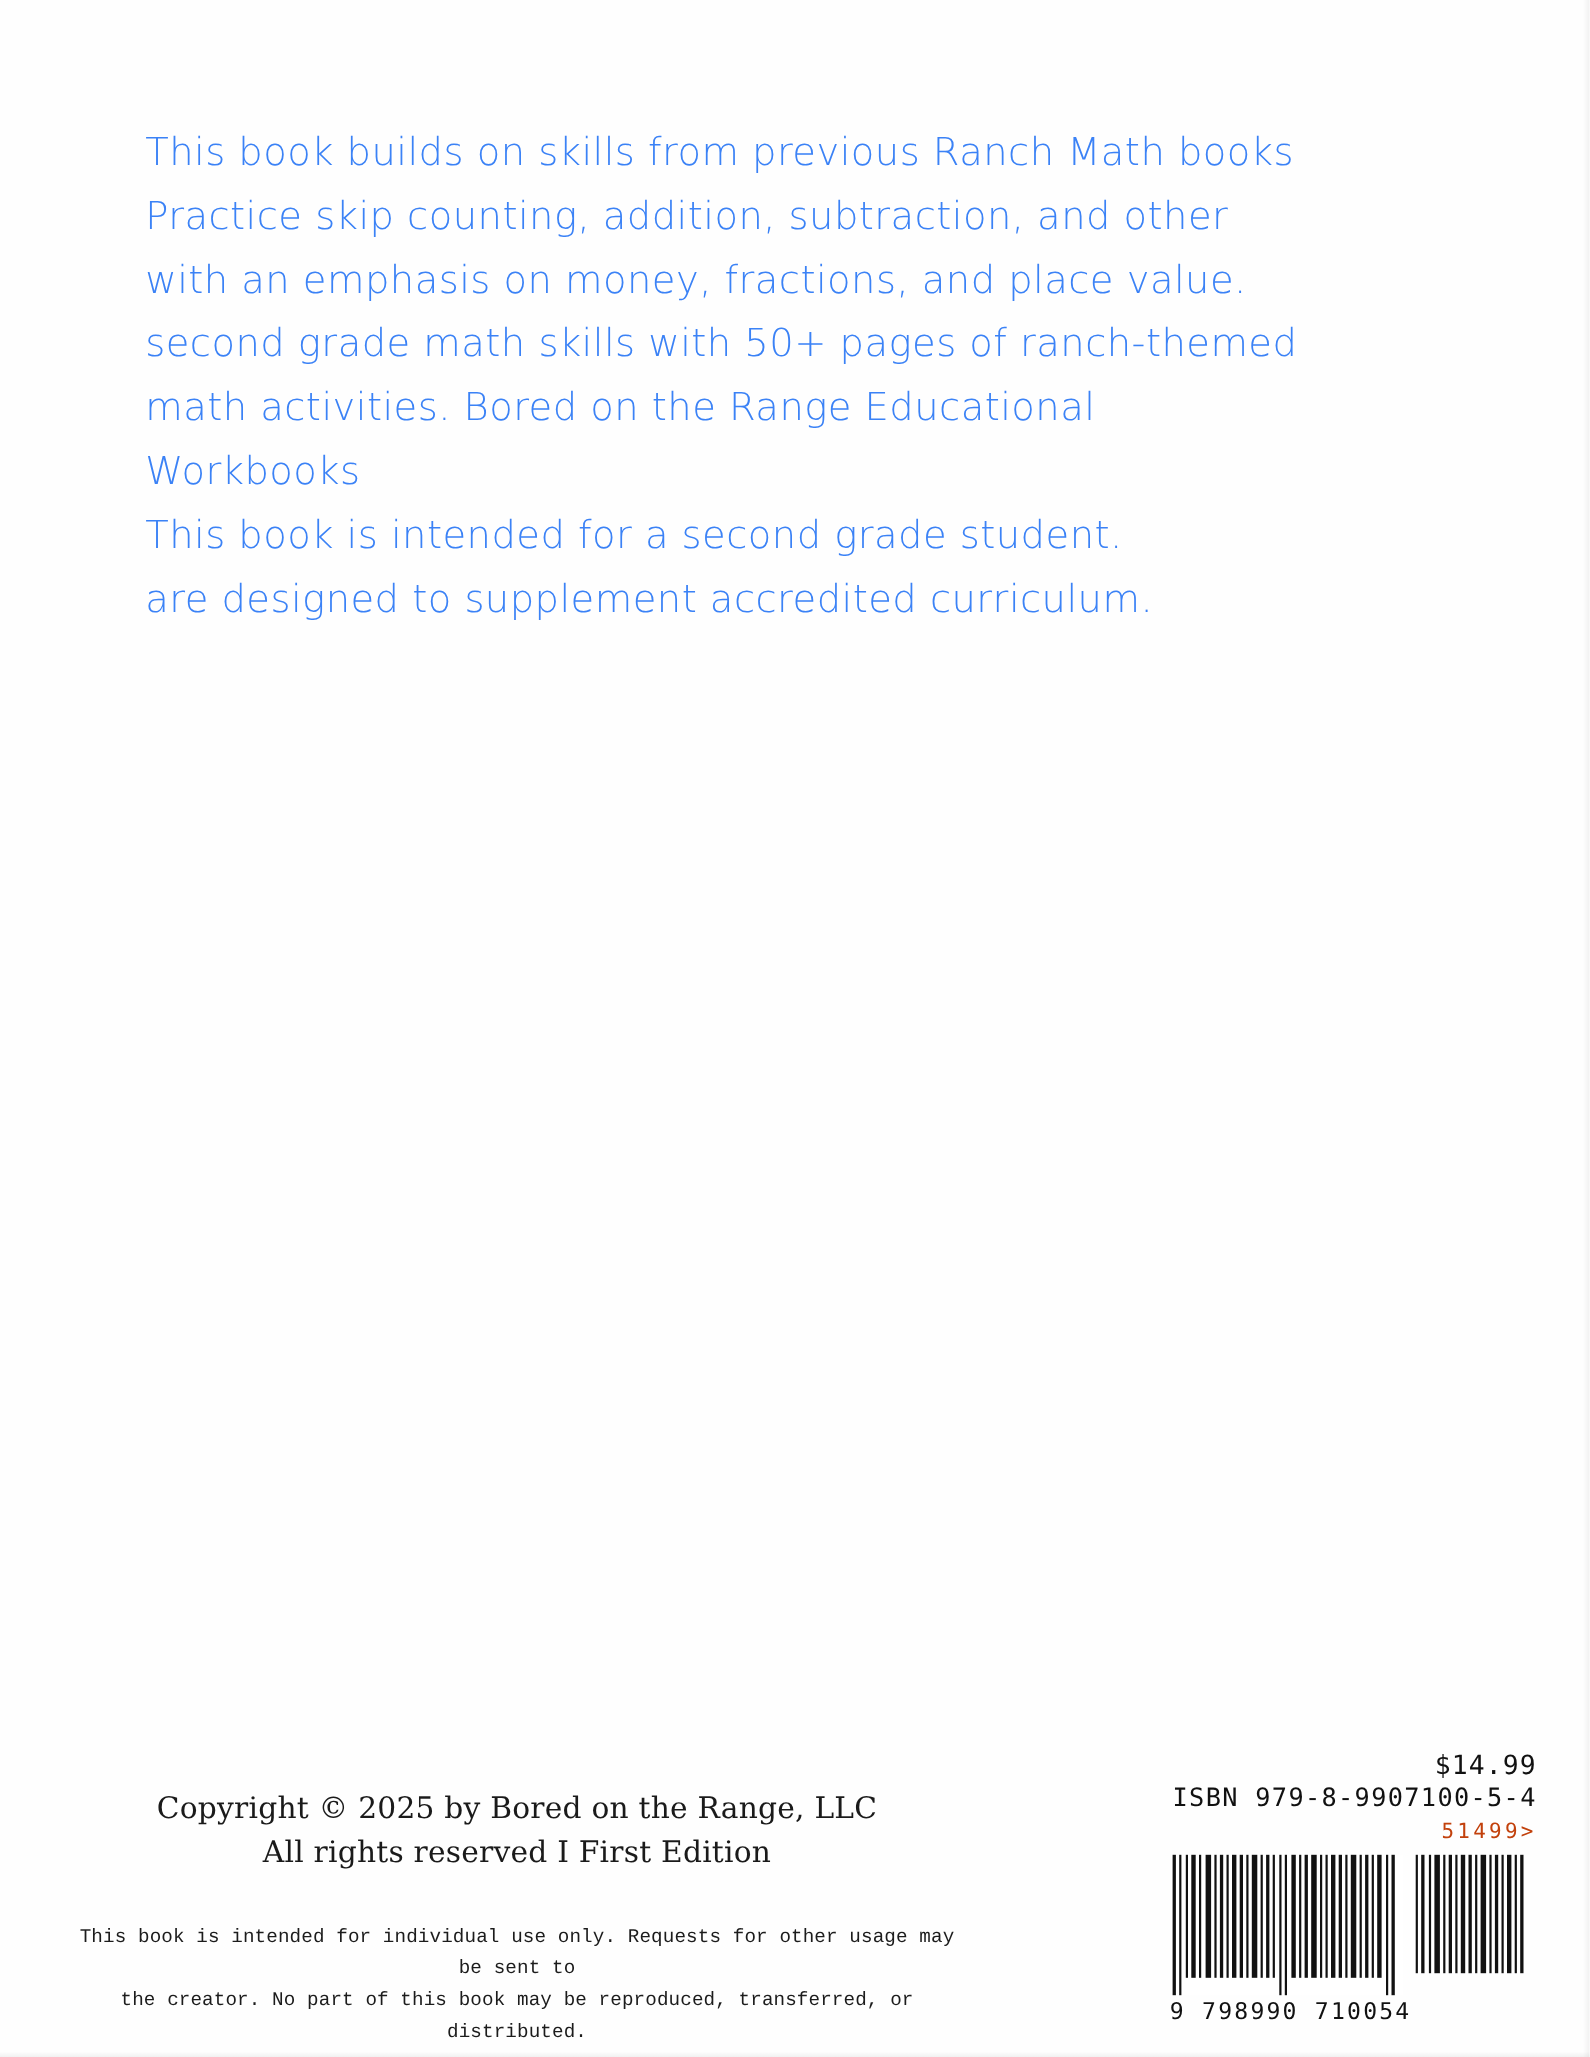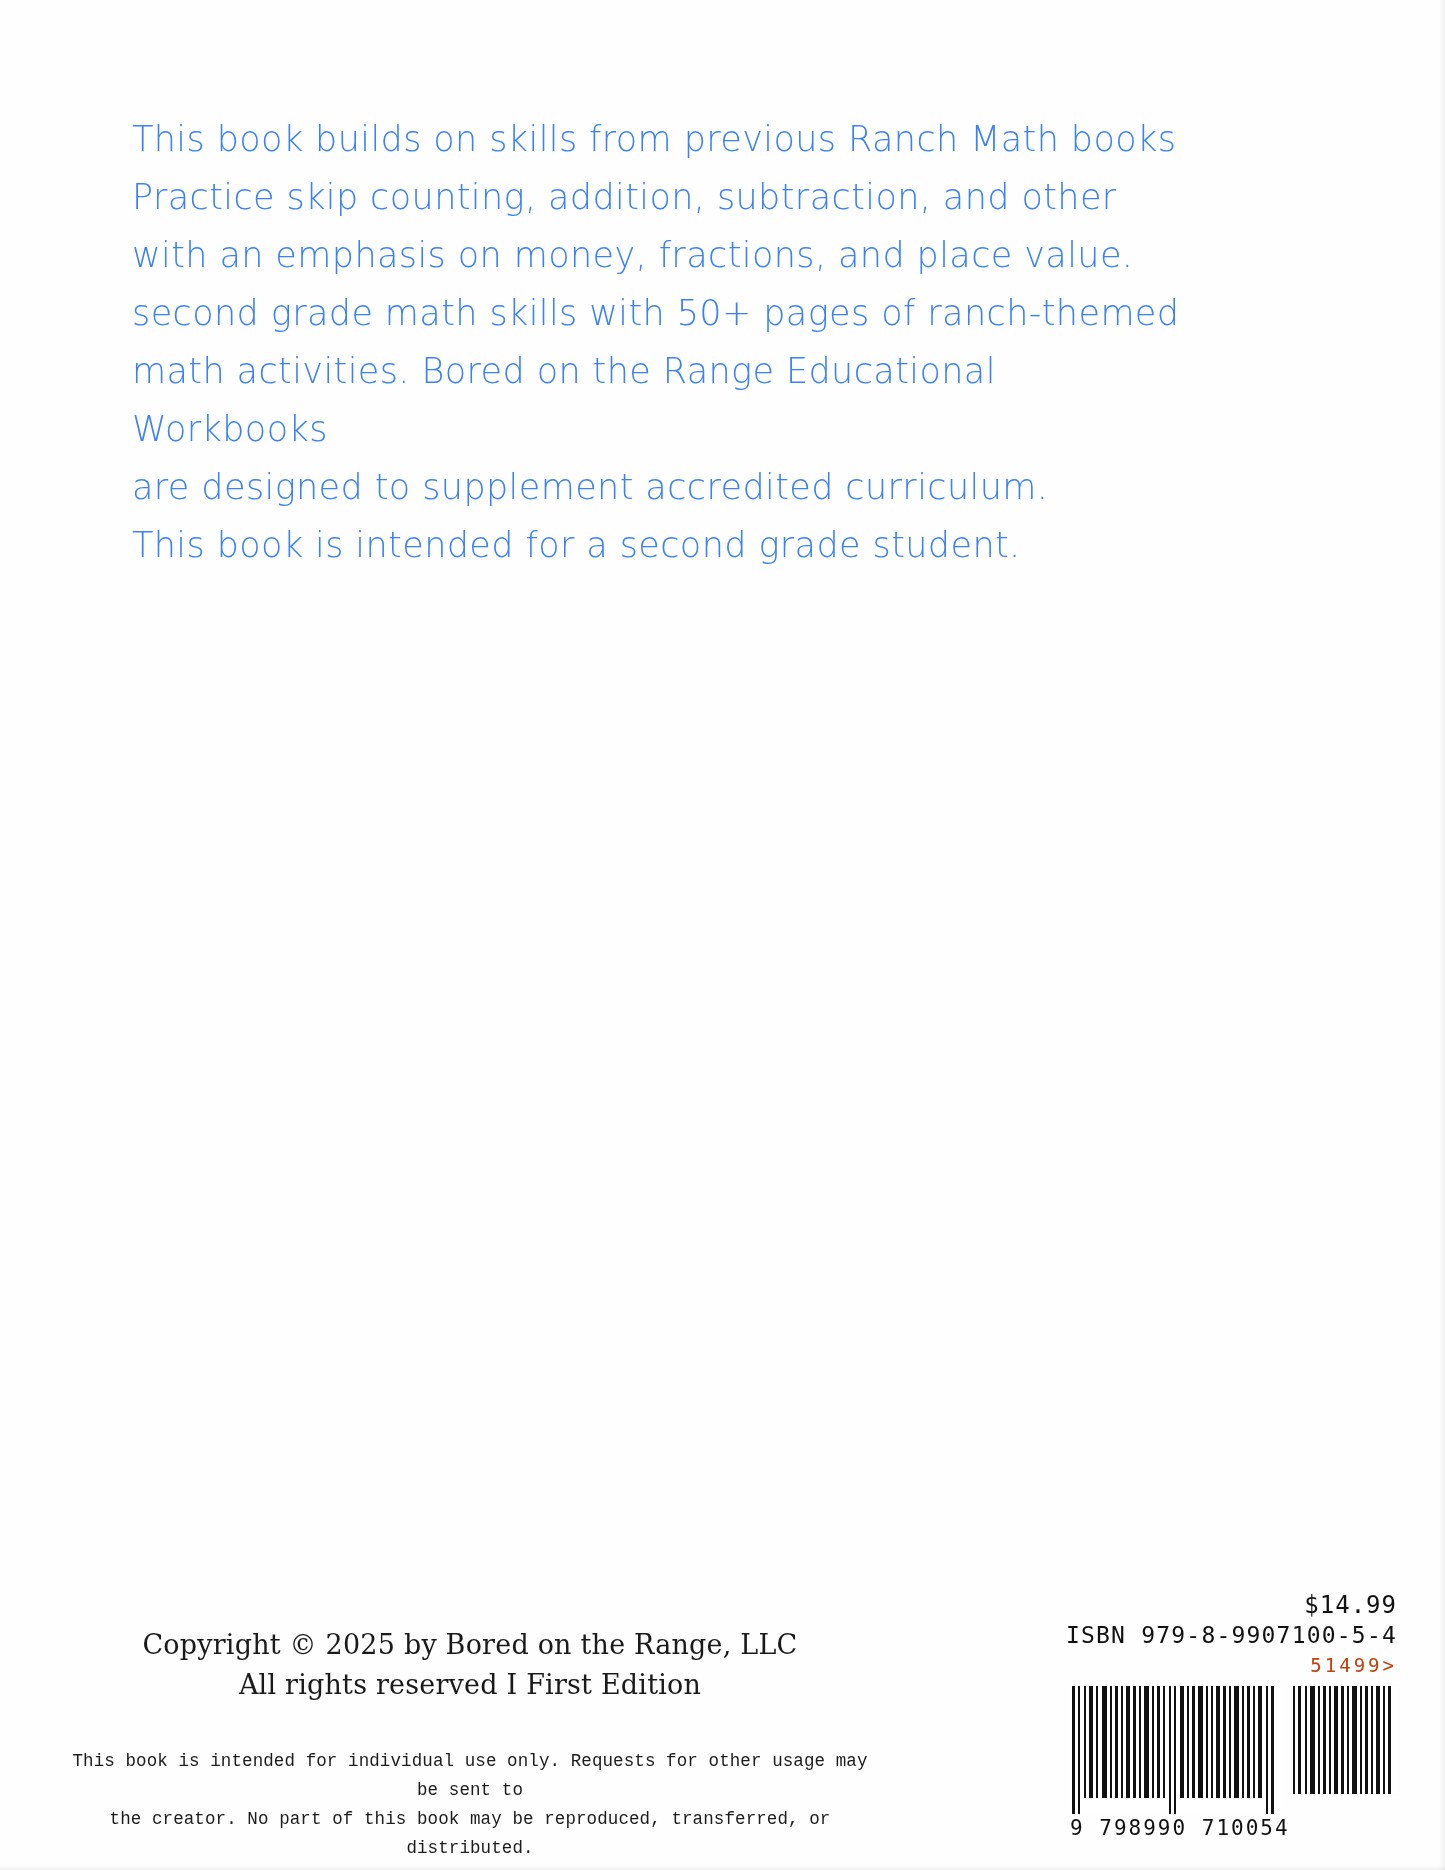--- a/index.html
+++ b/index.html
@@ -115,21 +115,21 @@
     font-size: 19px;
     letter-spacing: 3px;
     color: #c2410c;
     line-height: 30px;
   }
 
   .barcodes {
     margin-top: 6px;
     display: flex;
     align-items: flex-start;
-    justify-content: flex-end;
+    justify-content: center;
     gap: 9px;
   }
   .bars-main {
     width: 212px;
     height: 128px;
     display: block;
   }
   .bars-addon {
     width: 106px;
     height: 108px;
@@ -163,22 +163,22 @@
 
   <div class="edge-right"></div>
   <div class="edge-bottom"></div>
 
   <div class="blurb">
     <p>This book builds on skills from previous Ranch Math books</p>
     <p>Practice skip counting, addition, subtraction, and other</p>
     <p>with an emphasis on money, fractions, and place value.</p>
     <p>second grade math skills with 50+ pages of ranch-themed</p>
     <p>math activities. Bored on the Range Educational Workbooks</p>
+    <p>This book is intended for a second grade student.</p>
     <p>are designed to supplement accredited curriculum.</p>
-    <p>This book is intended for a second grade student.</p>
   </div>
 
   <div class="copyright-block">
     <div class="copyright-line">Copyright © 2025 by Bored on the Range, LLC</div>
     <div class="rights-line">All rights reserved I First Edition</div>
     <div class="legal-note">
       <div>This book is intended for individual use only. Requests for other usage may be sent to</div>
       <div>the creator. No part of this book may be reproduced, transferred, or distributed.</div>
     </div>
   </div>

